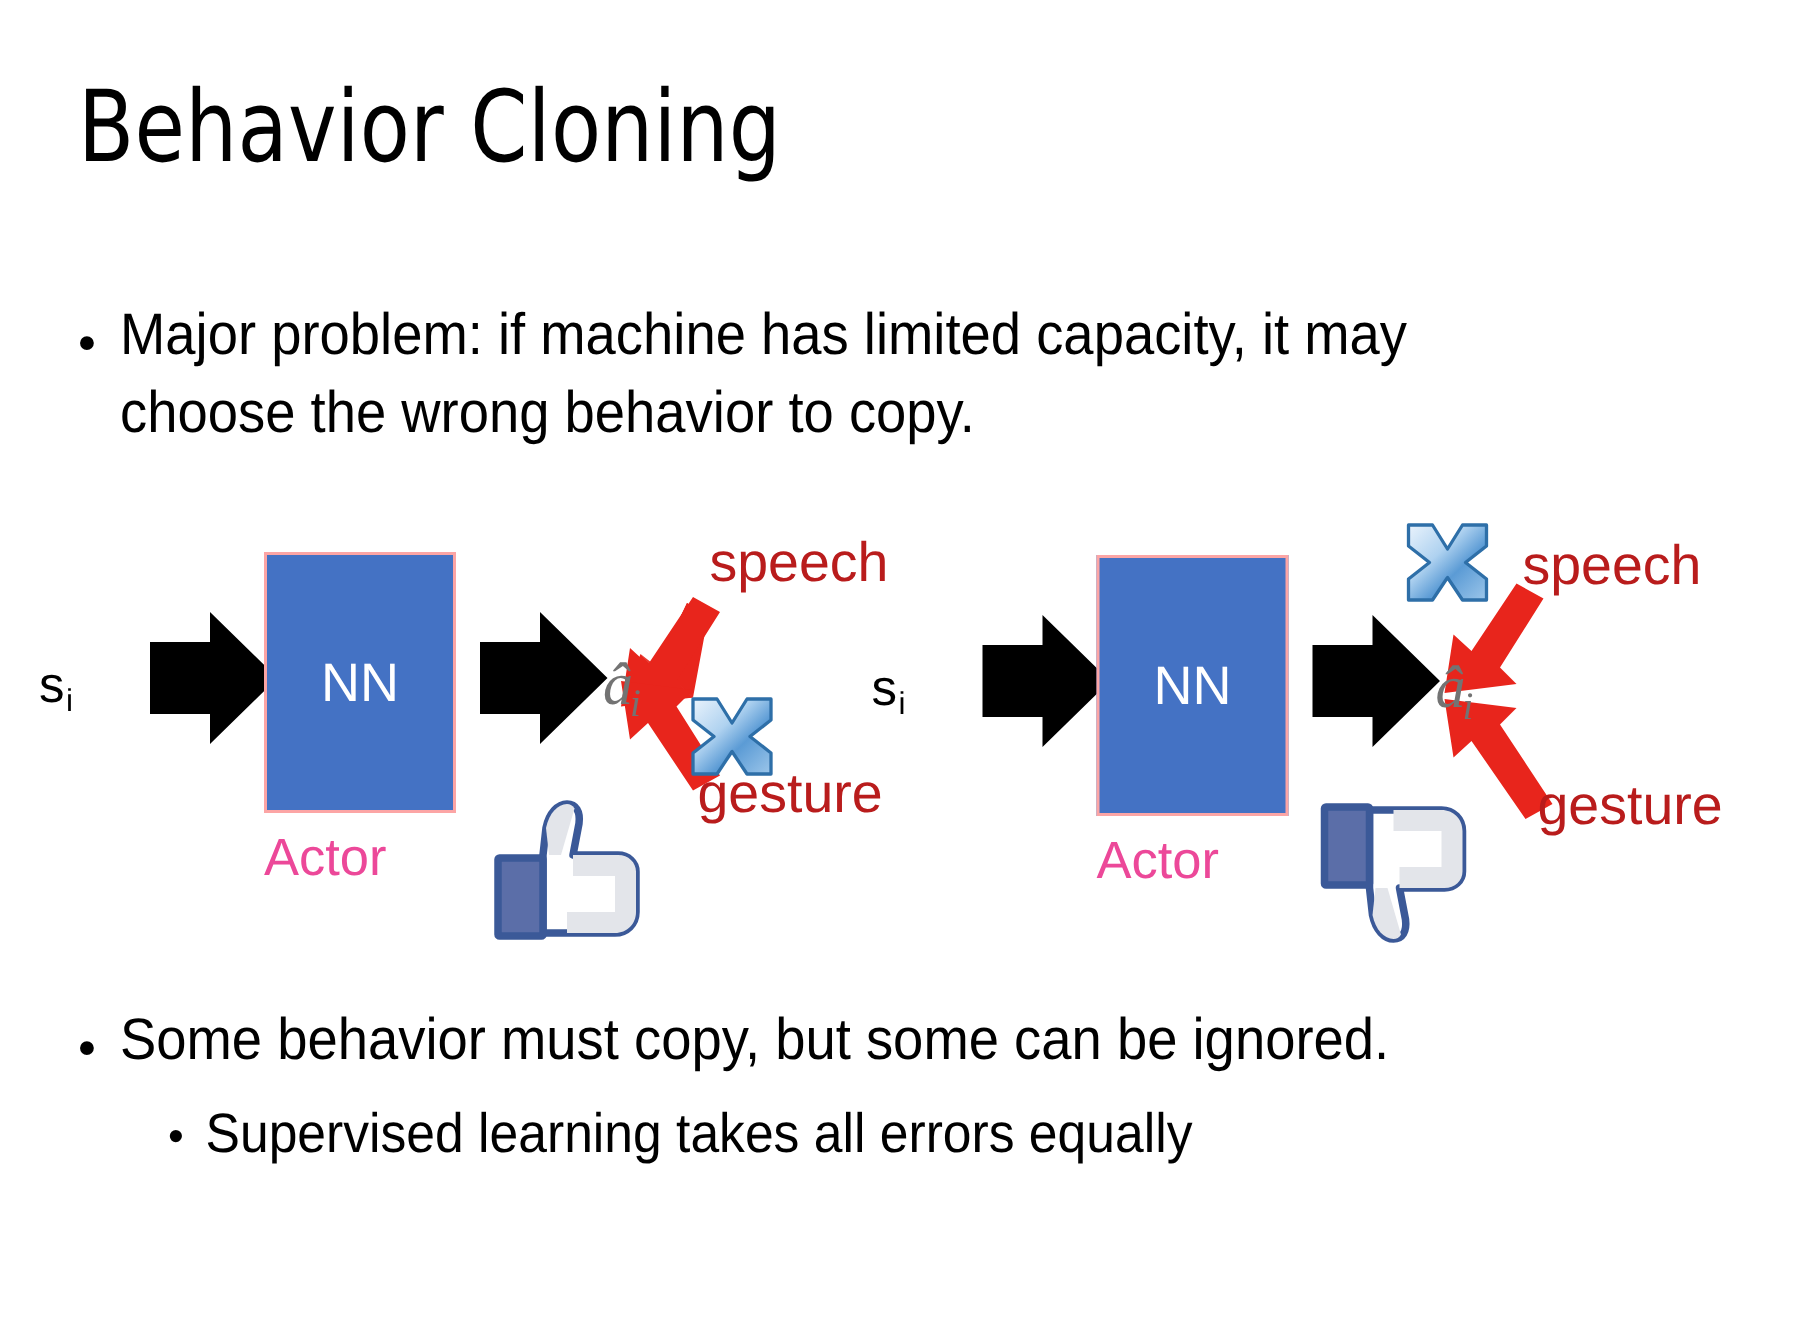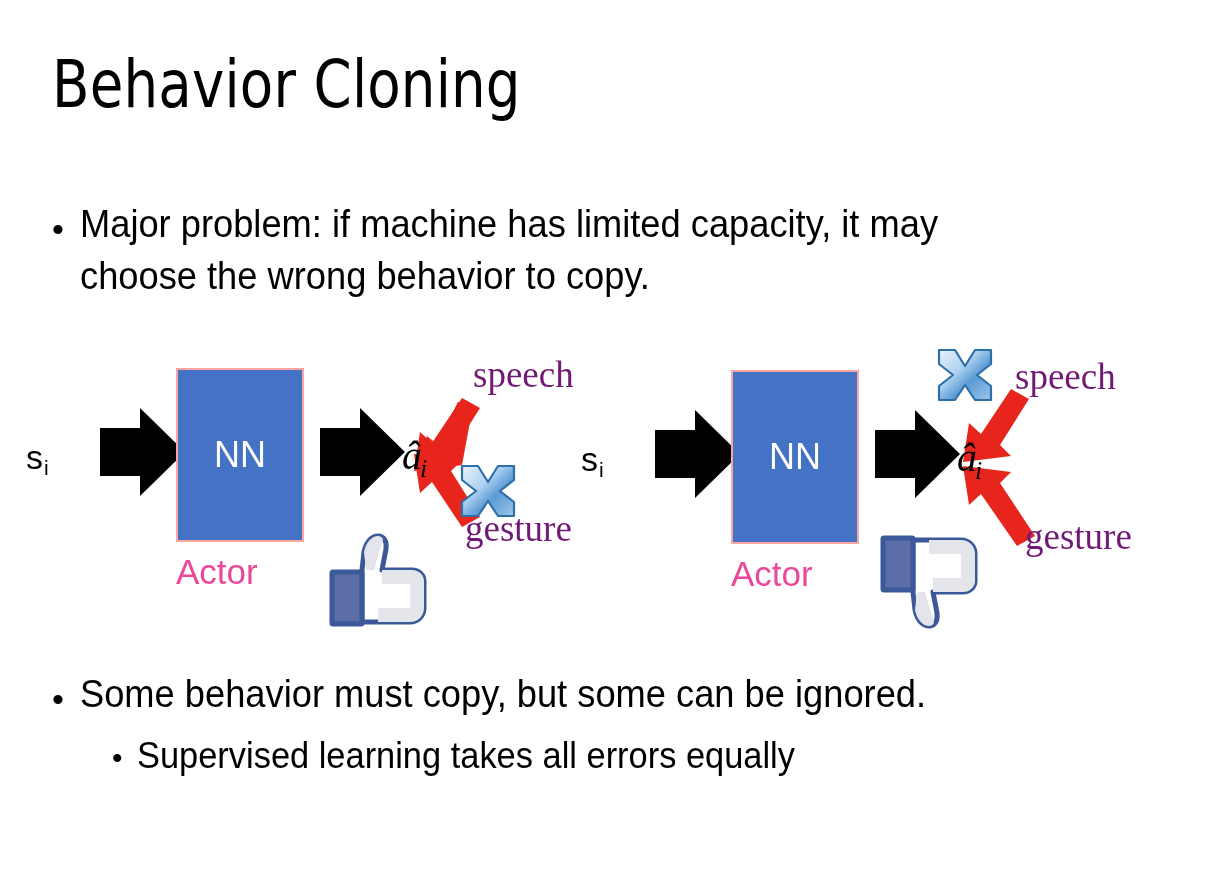--- a/index.html
+++ b/index.html
@@ -87,21 +87,21 @@
     top: 6px;
     left: 1px;
   }
 
   
   .action-label {
     position: absolute;
     font-family: "Liberation Serif", serif;
     font-style: italic;
     font-size: 40px;
-    color: #000000;
+    color: #737373;
     white-space: nowrap;
     line-height: 1;
   }
   .action-label .sub-i {
     font-size: 26px;
     position: relative;
     top: 8px;
     left: -2px;
   }
 
@@ -129,23 +129,23 @@
   .svg-layer {
     position: absolute;
     left: 0; top: 0;
     width: 600px;
     height: 300px;
     overflow: visible;
   }
 
   .branch-label {
     position: absolute;
-    font-family: Liberation Serif, serif;
+    font-family: Liberation Sans, sans-serif;
     font-size: 37px;
-    color: #701a75;
+    color: #b91c1c;
     white-space: nowrap;
     line-height: 1;
   }
 </style>
 </head>
 <body>
 
 <div class="slide-title">Behavior Cloning</div>
 
 <div class="bullet-block" id="bullet-top">

